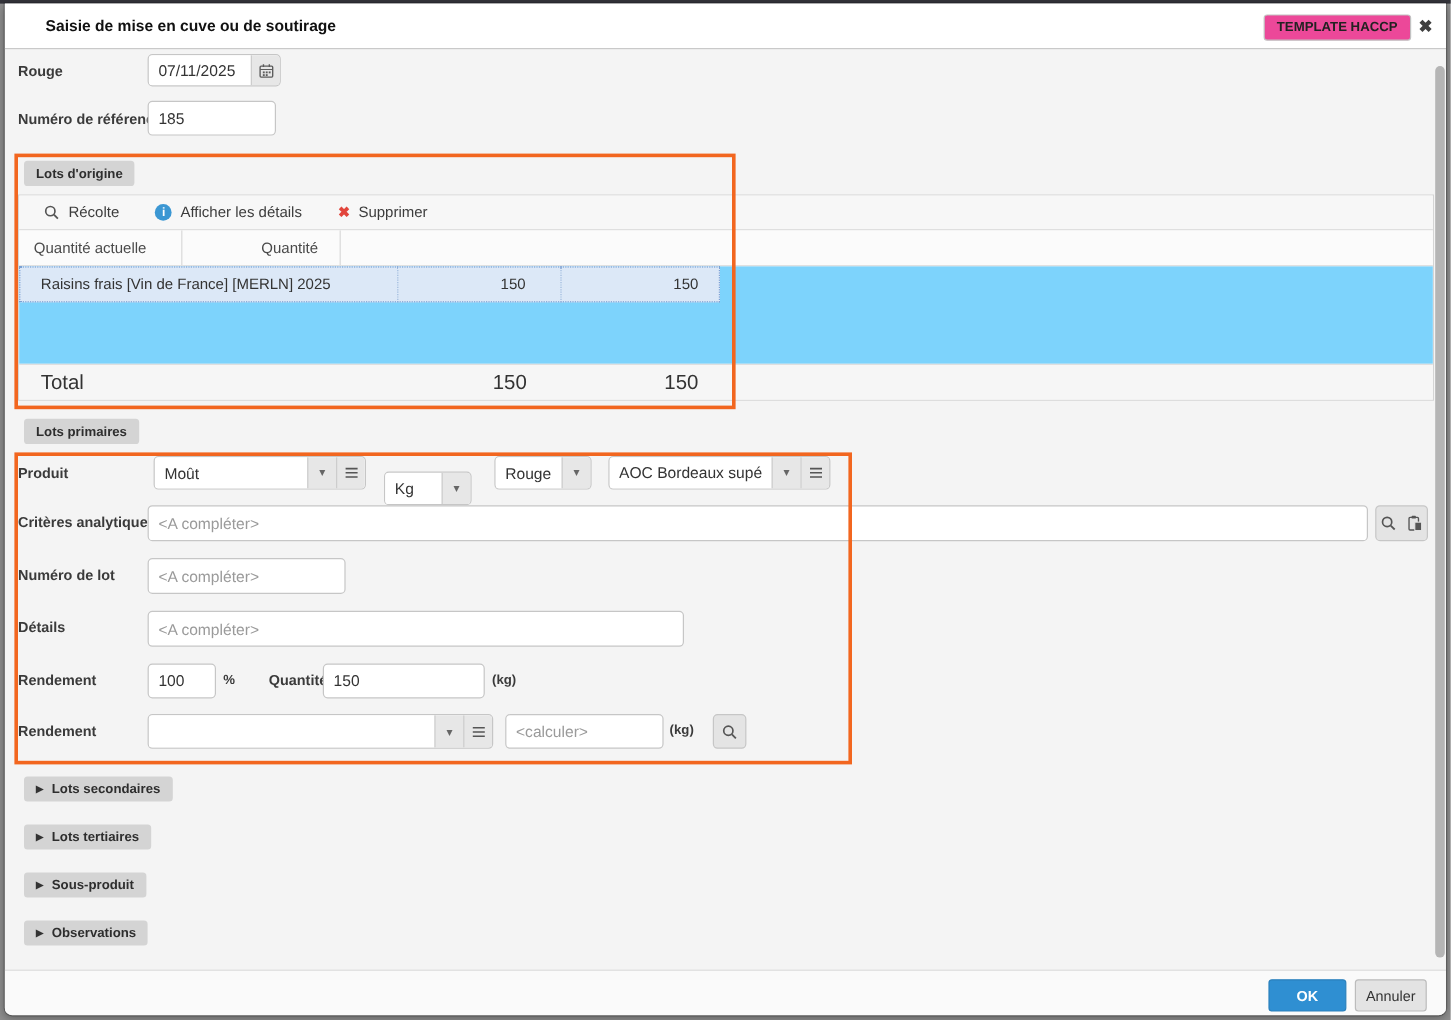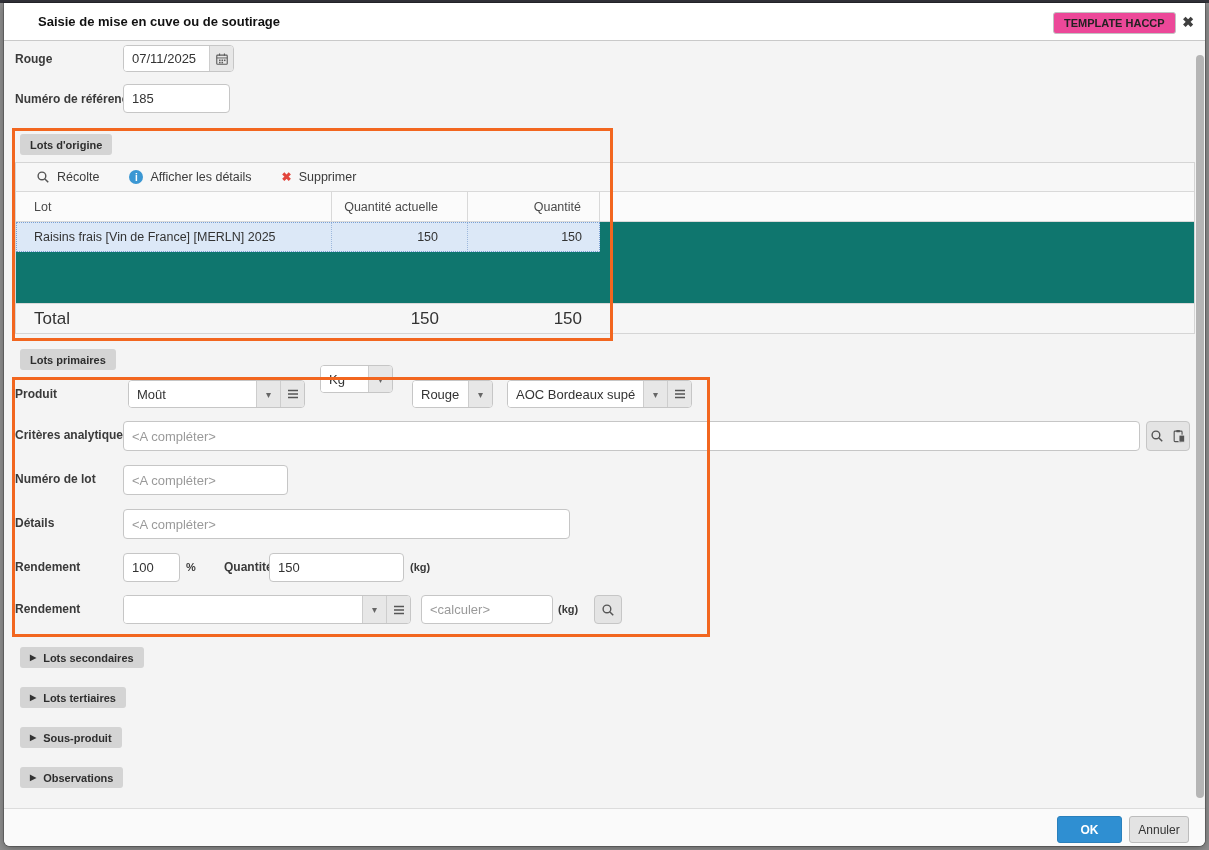--- a/index.html
+++ b/index.html
@@ -44,21 +44,21 @@
   .badge .tri{font-size:8px;color:#333}
 
   .grid{position:absolute;left:11px;top:159px;width:1180px;display:flex;flex-direction:column;
         border:1px solid #d5d5d5;background:#fff}
   .toolbar{height:29px;background:#f7f7f7;border-bottom:1px solid var(--grid-border);display:flex;
            align-items:center;gap:30px;padding-left:20px;font-size:12.5px;color:#3c3c3c}
   .tool{display:flex;align-items:center;gap:7px;cursor:pointer}
   .thead{height:30px;display:flex;background:#fbfbfb;border-bottom:1px solid var(--grid-border);
          font-size:12.5px;color:#4a4a4a}
   .th{display:flex;align-items:center;border-right:1px solid var(--grid-border)}
-  .tbody{height:81px;background:#0f766e;position:relative}
+  .tbody{height:81px;background:#7dd3fc;position:relative}
   .trow{height:30px;display:flex;background:var(--sel-row);outline:1px dotted #7aa0d4;outline-offset:-1px;
         font-size:12.5px;color:#333;width:584px;cursor:pointer}
   .td{display:flex;align-items:center}
   .trow .td{border-right:1px dotted #9db8dd}
   .trow .td:last-child{border-right:none}
   .tfoot{height:30px;display:flex;background:#f6f6f6;border-top:1px solid var(--grid-border);
          font-size:17px;color:#333}
   .c-lot{width:316px;padding-left:18px}
   .c-qa{width:136px;justify-content:flex-end;padding-right:29px}
   .c-q{width:132px;justify-content:flex-end;padding-right:18px}
@@ -133,21 +133,20 @@
           <span class="info-dot">i</span>
           <span>Afficher les détails</span>
         </span>
         <span class="tool">
           <span class="red-x">✖</span>
           <span>Supprimer</span>
         </span>
       </div>
 
       <div class="thead">
-        <div class="th c-lot">Lot</div>
         <div class="th c-qa">Quantité actuelle</div>
         <div class="th c-q">Quantité</div>
         <div class="c-fill"></div>
       </div>
 
       <div class="tbody">
         <div class="trow">
           <div class="td c-lot">Raisins frais [Vin de France] [MERLN] 2025</div>
           <div class="td c-qa">150</div>
           <div class="td c-q">150</div>
@@ -171,21 +170,21 @@
       <input value="Moût" style="">
       <span class="grp-btn">▾</span>
       <span class="grp-btn">
           <svg width="12" height="12" viewBox="0 0 12 12">
             <line x1="1" y1="2.5" x2="11" y2="2.5" stroke="#555" stroke-width="1.3"></line>
             <line x1="1" y1="6" x2="11" y2="6" stroke="#555" stroke-width="1.3"></line>
             <line x1="1" y1="9.5" x2="11" y2="9.5" stroke="#555" stroke-width="1.3"></line>
           </svg>
         </span>
     </div>
-    <div class="grp" style="left:316px;top:362px;width:73px;height:28px">
+    <div class="grp" style="left:316px;top:390px;width:73px;height:28px">
       <input value="Kg" style="">
       <span class="grp-btn">▾</span>
     </div>
     <div class="grp" style="left:408px;top:377px;width:81px;height:28px">
       <input value="Rouge" style="">
       <span class="grp-btn">▾</span>
     </div>
     <div class="grp" style="left:503px;top:377px;width:185px;height:28px">
       <input value="AOC Bordeaux supéri" style="">
       <span class="grp-btn">▾</span>

